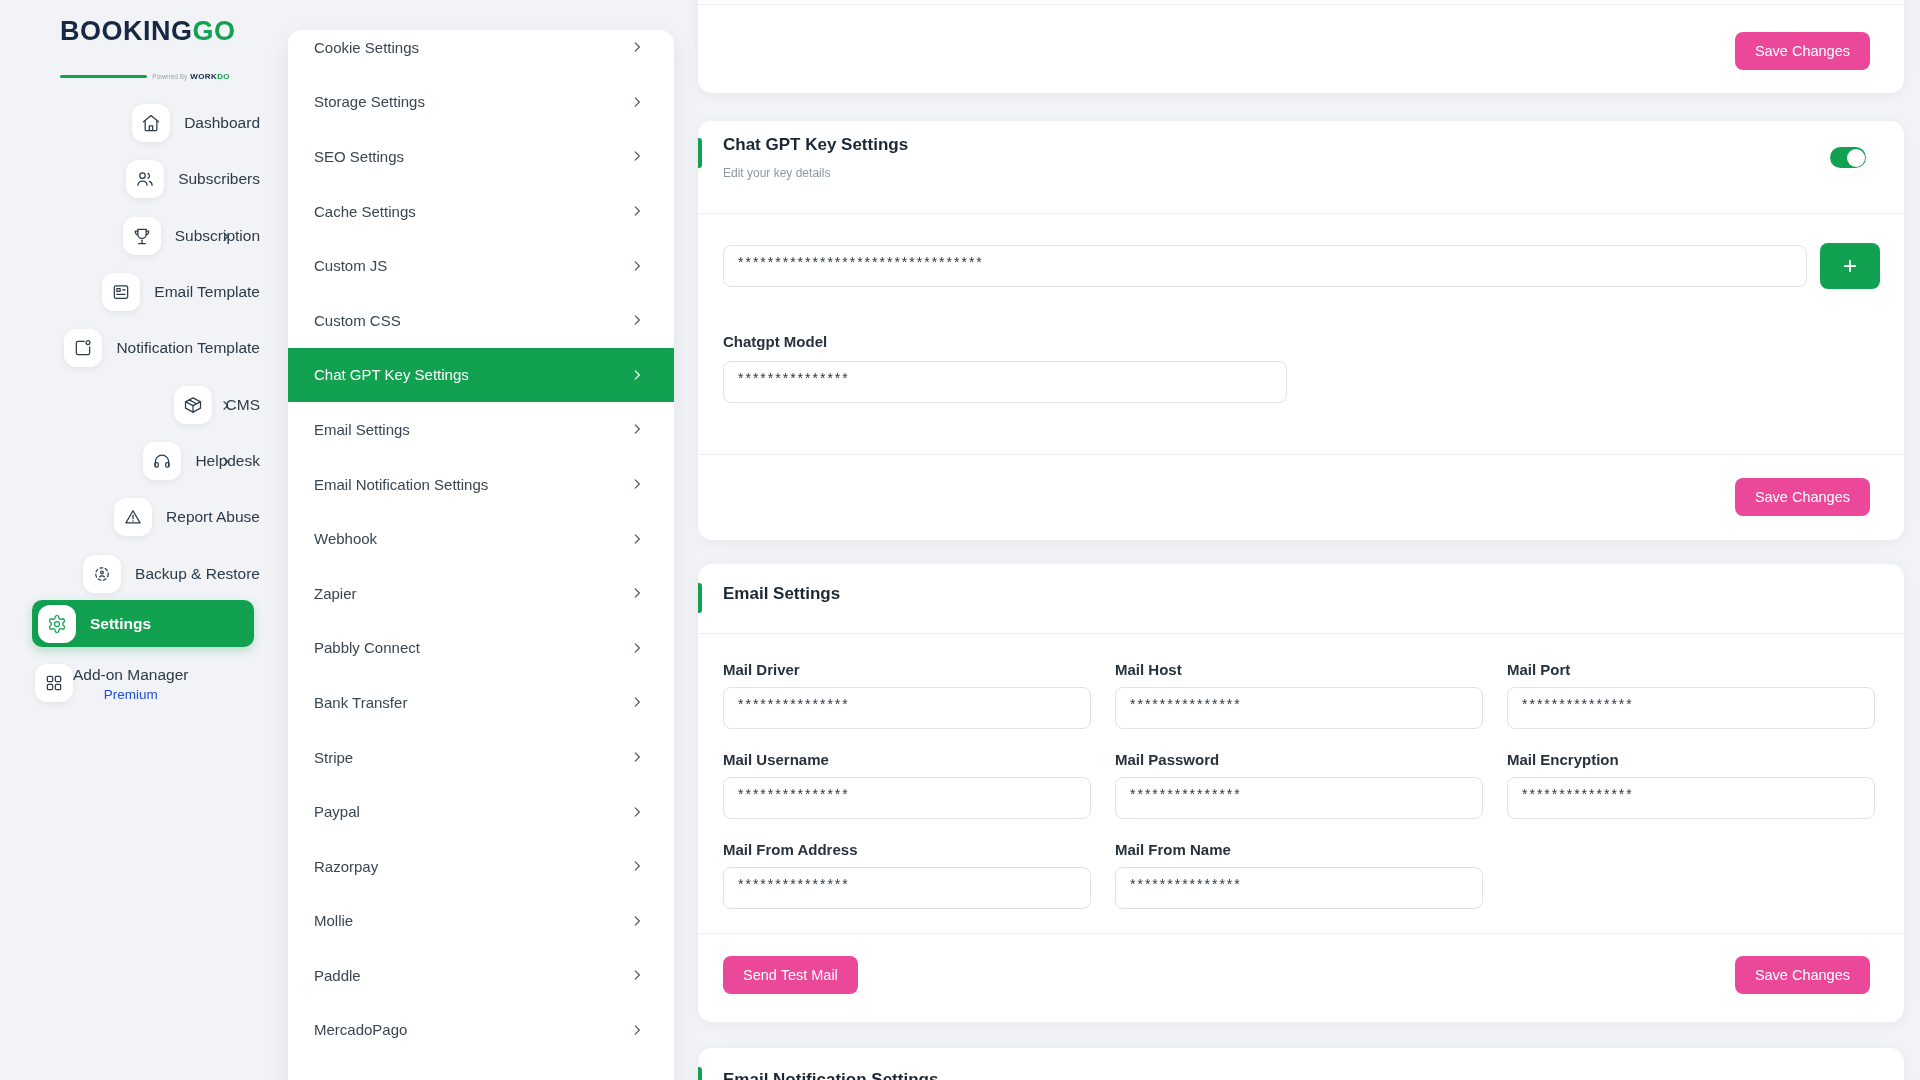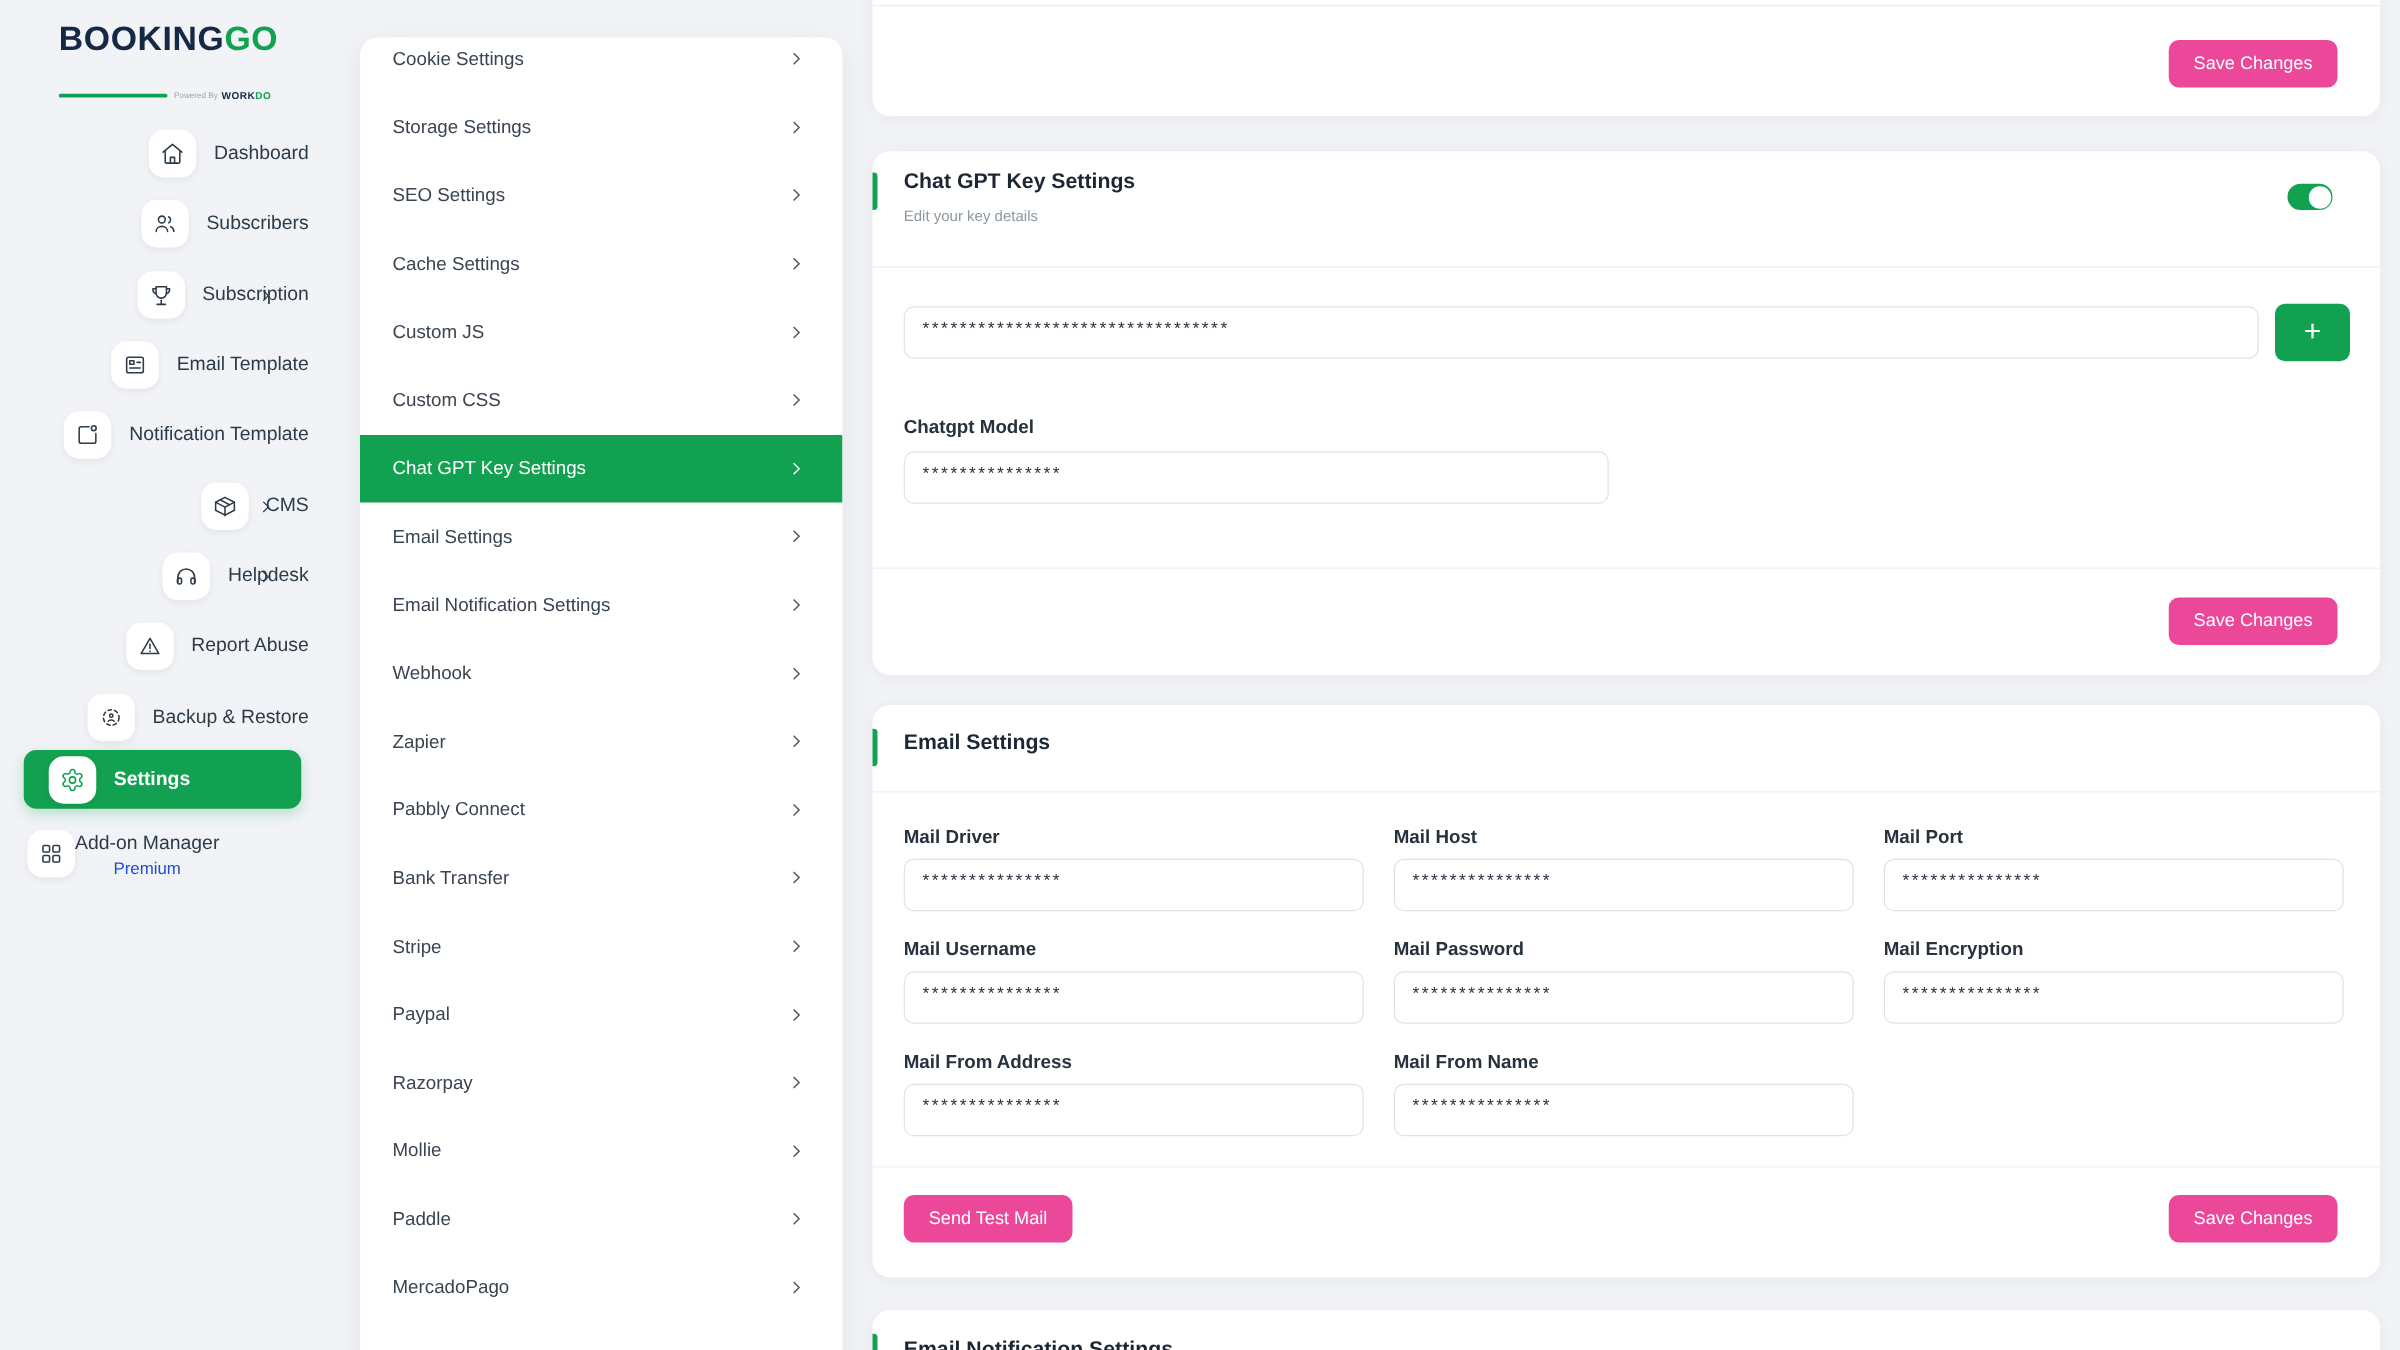--- a/index.html
+++ b/index.html
@@ -1,40 +1,40 @@
 <!DOCTYPE html>
 <html><head>
 <meta charset="utf-8">
 <style>
   * { margin:0; padding:0; box-sizing:border-box; }
   html,body { width:1920px; height:1080px; overflow:hidden; background:#f1f3f6;
               font-family:"Liberation Sans", sans-serif; color:#2b3a4a; }
 
   
-  .sidebar { position:absolute; left:1px; top:0; width:262px; height:1080px; }
+  .sidebar { position:absolute; left:14px; top:0; width:262px; height:1080px; }
   .logo { position:absolute; left:46px; top:16px; font-size:27px; font-weight:800;
           letter-spacing:.5px; color:#152844; white-space:nowrap; }
   .logo .green { color:#12a150; }
   .logo-sub { position:absolute; left:46px; top:72px; width:170px; display:flex; align-items:center; }
   .logo-rule { width:104px; height:2.5px; background:#12a150; border-radius:2px; }
   .powered { font-size:6.5px; color:#9aa3ad; margin-left:5px; white-space:nowrap; }
   .powered-brand { font-size:8px; font-weight:800; color:#152844; margin-left:3px; letter-spacing:.4px; }
   .powered-brand .green { color:#12a150; }
 
   .nav-item { position:absolute; left:21px; width:225px; height:38px;
               display:flex; align-items:center; cursor:pointer;justify-content:flex-end; }
   .icon-box { width:38px; height:38px; background:#fff; border-radius:12px; flex:0 0 38px;
               display:flex; align-items:center; justify-content:center;
               box-shadow:0 2px 6px rgba(25,39,56,.07); }
   .nav-label { margin-left:14px; font-size:15.5px; font-weight:500; color:#2d3b48; white-space:nowrap; }
   .nav-chevron { position:absolute; right:28px; display:flex; }
 
   .nav-active { position:absolute; left:18px; top:600px; width:222px; height:47px;
                 background:#12a150; border-radius:10px; display:flex; align-items:center;
-                padding-left:20px; cursor:pointer; box-shadow:0 4px 10px rgba(18,161,80,.25); }
+                padding-left:6px; cursor:pointer; box-shadow:0 4px 10px rgba(18,161,80,.25); }
   .nav-active .nav-label { color:#fff; font-weight:700; }
 
   .addon { position:absolute; left:21px; top:664px; display:flex; cursor:pointer; }
   .addon-text { margin-left:0; display:flex; flex-direction:column; align-items:center; padding-top:2px; }
   .addon-label { font-size:15.5px; font-weight:500; color:#2d3b48; white-space:nowrap; }
   .addon-badge { font-size:13.5px; font-weight:400; color:#1d4ed8; margin-top:3px; }
 
   
   .snav-card { position:absolute; left:288px; top:30px; width:386px; height:1100px;
                background:#fff; border-radius:14px; box-shadow:0 6px 24px rgba(30,42,56,.07);

